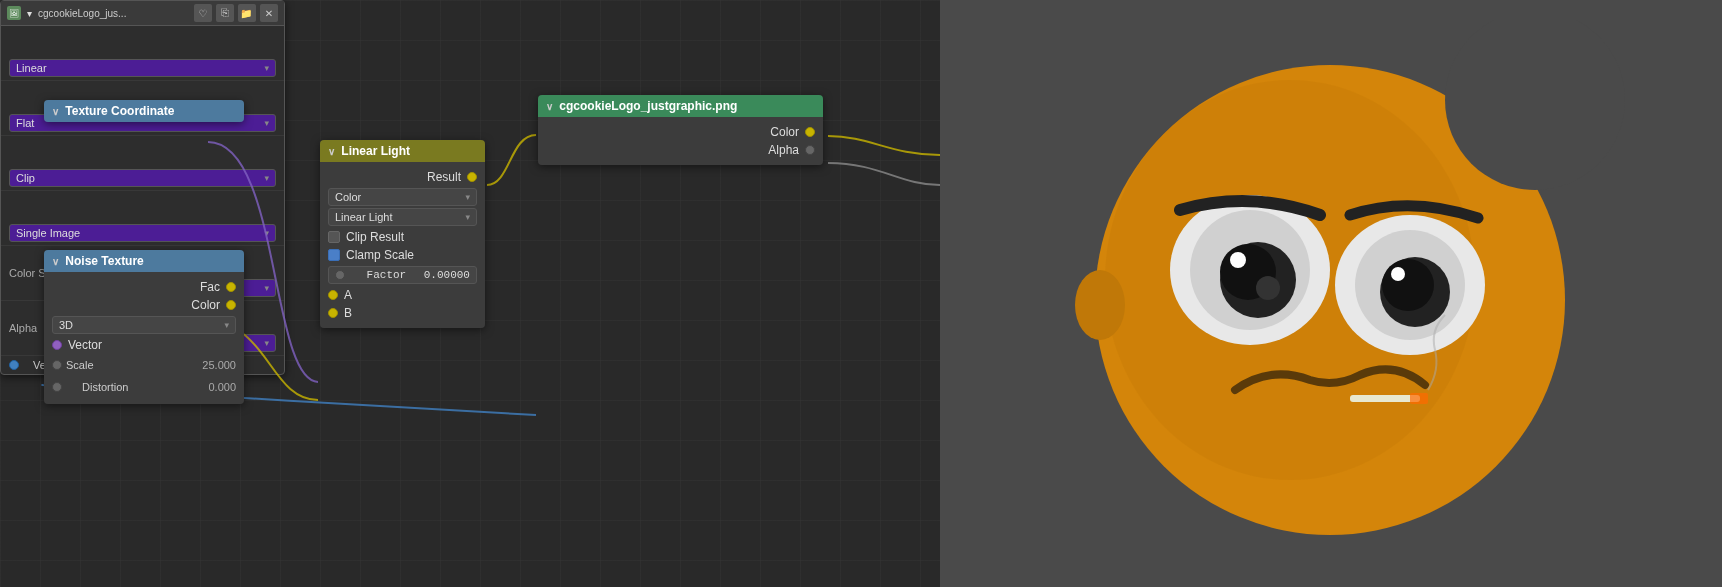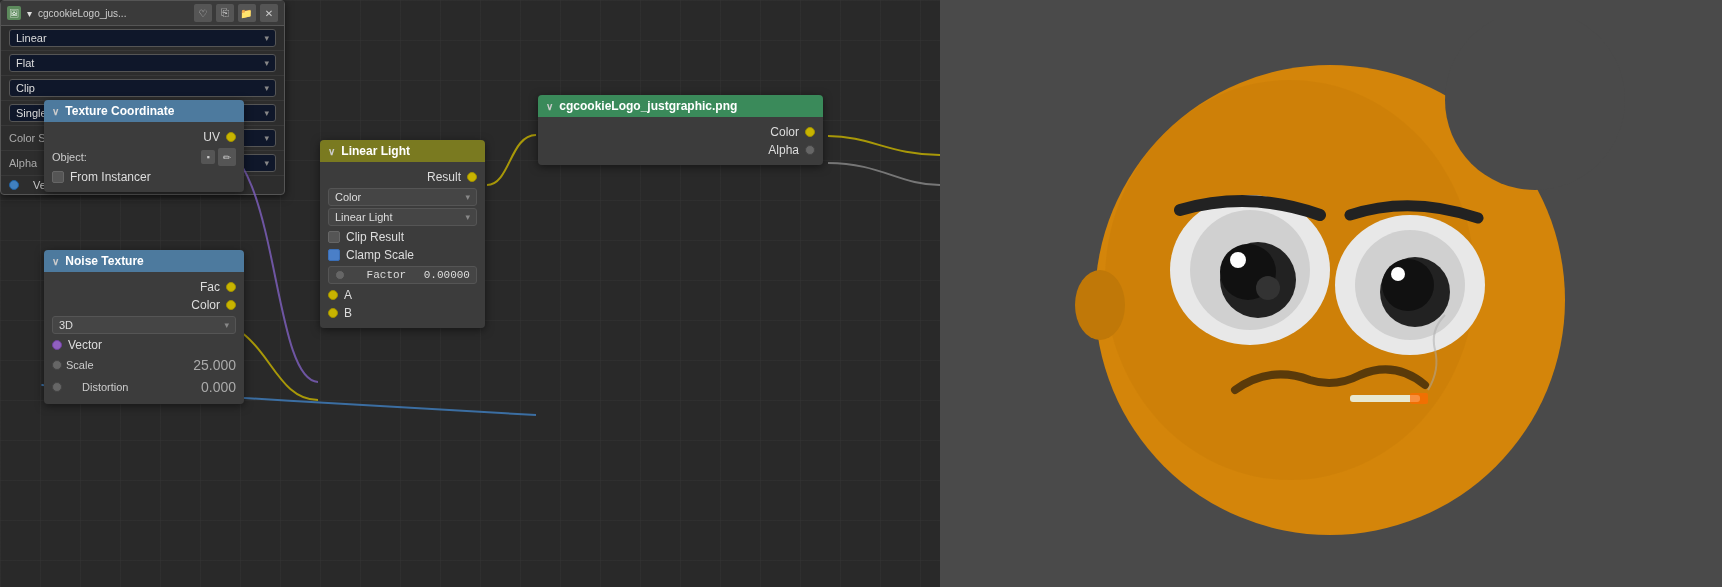--- a/index.html
+++ b/index.html
@@ -67,21 +67,21 @@
     }
 
     .node-row-label {
       flex: 1;
       color: #ccc;
       font-size: 11px;
     }
 
     .node-row-value {
       color: #aaa;
-      font-size: 14px;
+      font-size: 11px;
       text-align: center;
     }
 
     .socket {
       width: 10px;
       height: 10px;
       border-radius: 50%;
       border: 1px solid rgba(0,0,0,0.5);
       display: inline-block;
       flex-shrink: 0;
@@ -157,29 +157,30 @@
 
     .props-row-label {
       width: 80px;
       color: #aaa;
       font-size: 11px;
       flex-shrink: 0;
     }
 
     .props-dropdown {
       flex: 1;
-      background: #0f172a;
+      background: #4c1d95;
       border: 1px solid #555;
       border-radius: 3px;
       padding: 2px 6px;
       color: #ddd;
       font-size: 11px;
       display: flex;
       align-items: center;
       justify-content: space-between;
+      margin-top: 30px;
     }
 
     .dropdown-arrow {
       color: #888;
       font-size: 9px;
     }
 
     
     .node-dropdown {
       background: #454545;
@@ -315,38 +316,20 @@
     <path d="M 828 136 C 870 136, 890 155, 940 155" fill="none" stroke="#c8b400" stroke-width="2" opacity="0.8"></path>
 
     <path d="M 43 385 C 20 385, 520 415, 536 415" fill="none" stroke="#4080c0" stroke-width="2" opacity="0.8"></path>
   </svg>
 
   <div class="node-panel texture-coord-node">
     <div class="node-header">
       <span class="collapse-icon">∨</span>
       <span class="node-title-text">Texture Coordinate</span>
     </div>
-    <div class="node-body">
-
-      <div class="socket-row-right">
-        <span>UV</span>
-        <div class="socket socket-yellow"></div>
-      </div>
-
-      <div class="node-row">
-        <span class="node-row-label">Object:</span>
-        <div class="small-icon">▪</div>
-        <div class="toolbar-btn" style="margin-left:3px">✏</div>
-      </div>
-
-      <div class="checkbox-row">
-        <div class="checkbox"></div>
-        <span>From Instancer</span>
-      </div>
-    </div>
   </div>
 
   <div class="node-panel noise-texture-node">
     <div class="node-header" style="background:#4d7a9e">
       <span class="collapse-icon">∨</span>
       <span class="node-title-text">Noise Texture</span>
     </div>
     <div class="node-body">
 
       <div class="socket-row-right">

